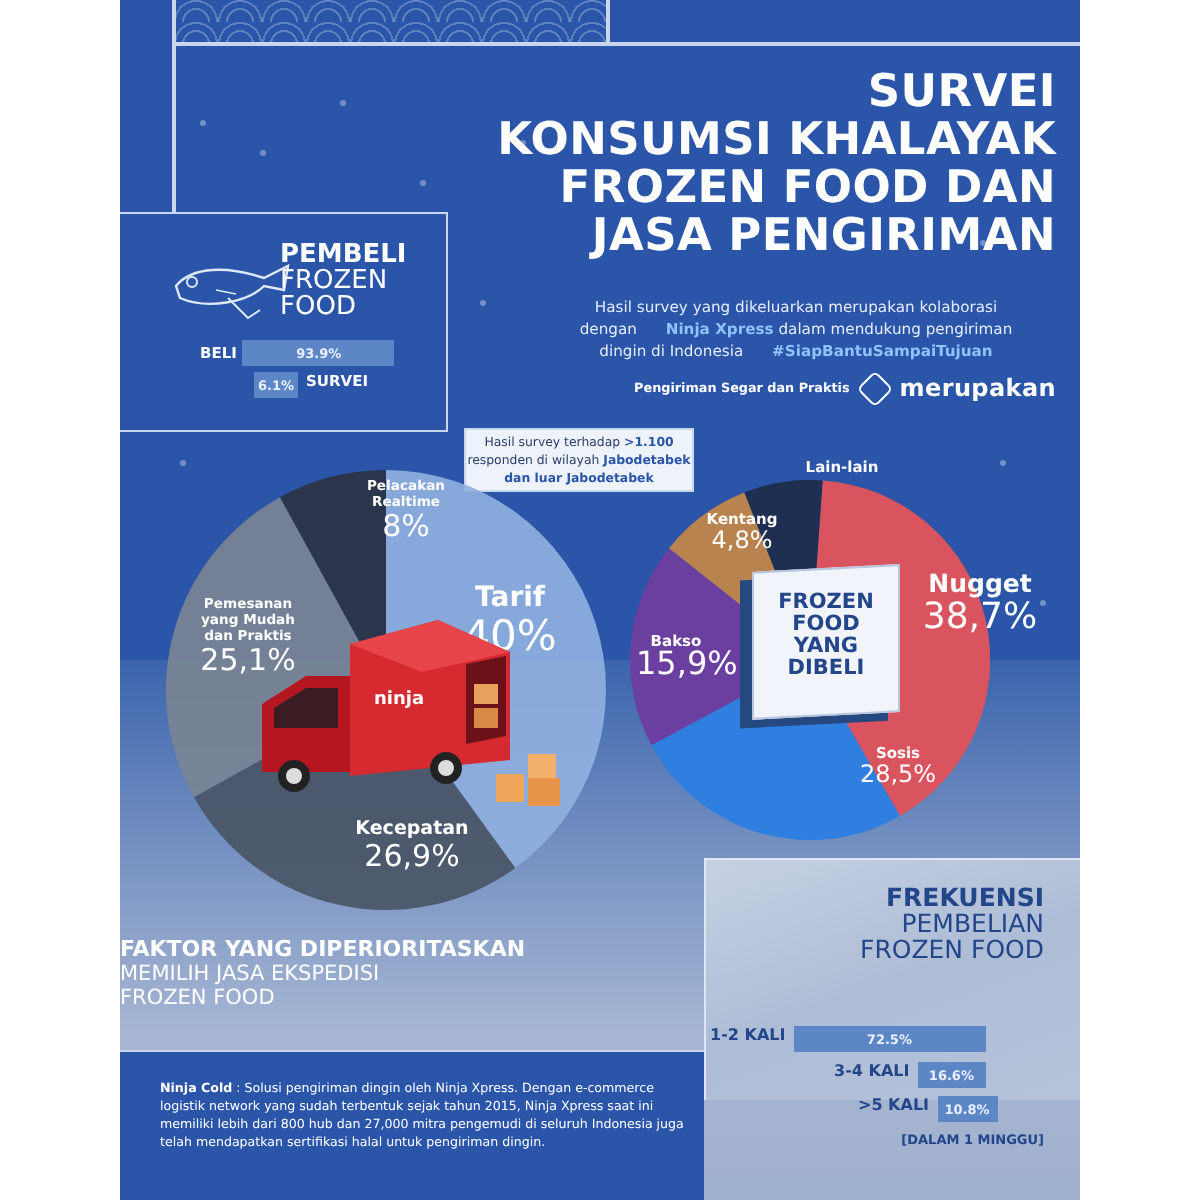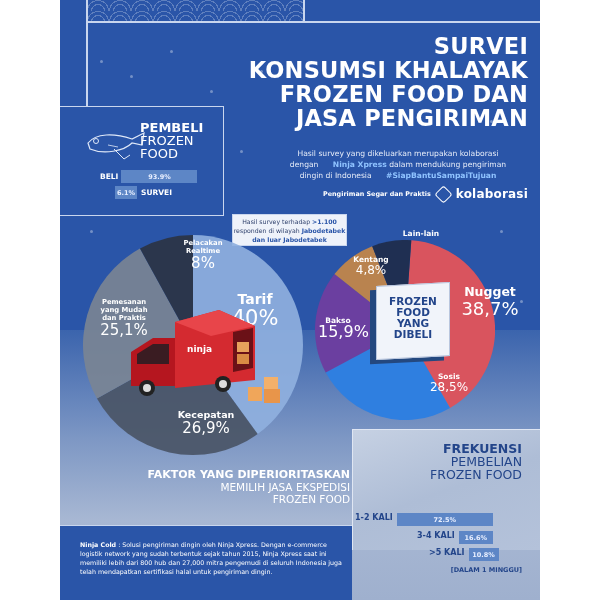--- a/index.html
+++ b/index.html
@@ -46,21 +46,21 @@
 
   .fish-box {
     position: absolute; left: 0; top: 106px; width: 164px; height: 110px;
     border: 1.5px solid #c9d6ee; border-left: none;
   }
   .fish-icon { position: absolute; left: 24px; top: 18px; width: 64px; height: 44px; }
   .fish-title { position: absolute; left: 80px; top: 14px; color: #ffffff; font-size: 13px; line-height: 13px; }
   .fish-title b { font-weight: bold; display: block; }
   .fish-title span { display: block; font-weight: normal; }
   .beli-row { position: absolute; left: 40px; top: 63px; display: flex; align-items: center; gap: 3px; }
-  .tidak-row { position: absolute; left: 55px; top: 79px; display: flex; align-items: center; gap: 4px; }
+  .tidak-row { position: absolute; left: 67px; top: 79px; display: flex; gap: 4px; }
   .bar-label { color: #ffffff; font-size: 7.5px; font-weight: bold; }
   .bar {
     background: #5d86c6; color: #e8efff; font-size: 6.5px; font-weight: bold;
     height: 13px; display: flex; align-items: center; justify-content: center;
   }
 
   .resp-box {
     position: absolute; left: 172px; top: 214px; width: 115px; height: 32px;
     background: #eef2fa; border: 1px solid #c9d6ee;
     color: #2c3e6a; font-size: 6.2px; line-height: 9px; text-align: center; padding-top: 2px;
@@ -79,21 +79,21 @@
     position: absolute; left: 316px; top: 284px; width: 74px; height: 74px;
     background: #f1f4fa; border: 1px solid #b9c6de; transform: skewY(-3deg);
     box-shadow: -6px 4px 0 #24487f;
   }
   .food-box-text {
     position: absolute; left: 316px; top: 296px; width: 74px; text-align: center;
     color: #23458a; font-weight: bold; font-size: 10.5px; line-height: 11px;
   }
 
   .faktor {
-    position: absolute; left: 0; top: 468px; width: 290px; text-align: right; color: #ffffff;
+    position: absolute; left: 0; top: 468px; width: 290px; text-align: left; color: #ffffff;
   }
   .faktor .t1 { font-weight: bold; font-size: 11px; display: block; }
   .faktor .t2 { font-size: 10.5px; display: block; line-height: 12px; }
 
   .info-box {
     position: absolute; left: 0; top: 525px; width: 292px; height: 75px;
     background: #2a55a8; border-top: 1.5px solid #c9d6ee;
   }
   .info-text {
     position: absolute; left: 20px; top: 14px; width: 265px; color: #ffffff; font-size: 6.3px; line-height: 9px;
@@ -145,21 +145,21 @@
 
   <div class="subtitle">
     <div>Hasil survey yang dikeluarkan merupakan kolaborasi</div>
     <div><span>dengan </span><span class="hl">Ninja Xpress</span><span> dalam mendukung pengiriman</span></div>
     <div><span>dingin di Indonesia </span><span class="hl">#SiapBantuSampaiTujuan</span></div>
   </div>
 
   <div class="brand-row">
     <span class="tag">Pengiriman Segar dan Praktis</span>
     <span class="logo-icon"></span>
-    <span class="logo">kolaborasi</span>
+    <span class="logo">merupakan</span>
   </div>
 
   <div class="fish-box">
     <svg class="fish-icon" viewBox="0 0 64 44">
       <path d="M4 18 C12 8, 30 8, 48 14 L60 8 L58 20 L48 18 C40 26, 20 30, 6 24 Z" fill="none" stroke="#dfe8f8" stroke-width="1.2"></path>
       <circle cx="12" cy="16" r="2.5" fill="none" stroke="#dfe8f8" stroke-width="1"></circle>
       <path d="M30 24 L40 34 L46 30" fill="none" stroke="#dfe8f8" stroke-width="1"></path>
       <path d="M24 20 L34 22" fill="none" stroke="#dfe8f8" stroke-width="0.8"></path>
     </svg>
     <div class="fish-title">

